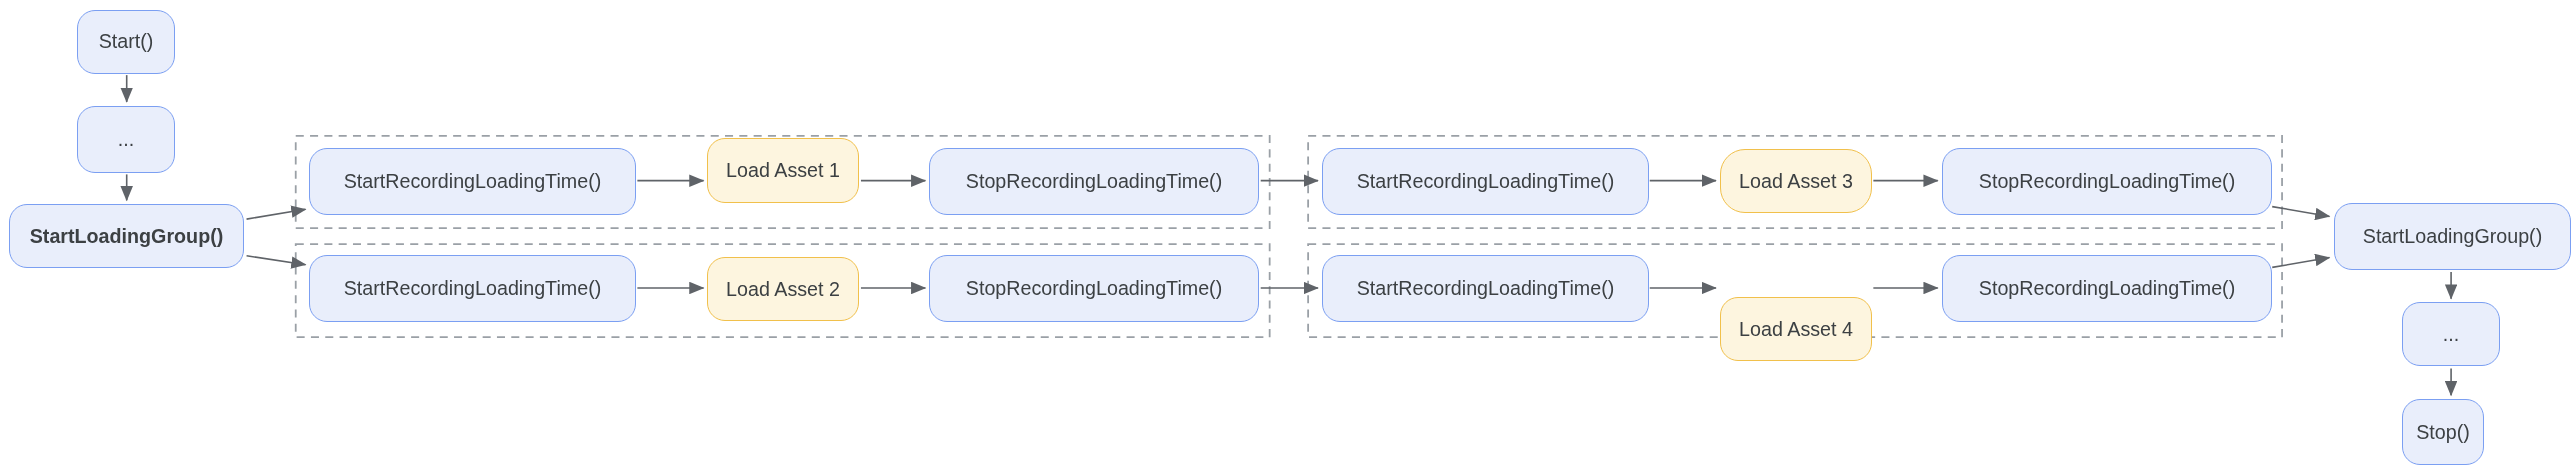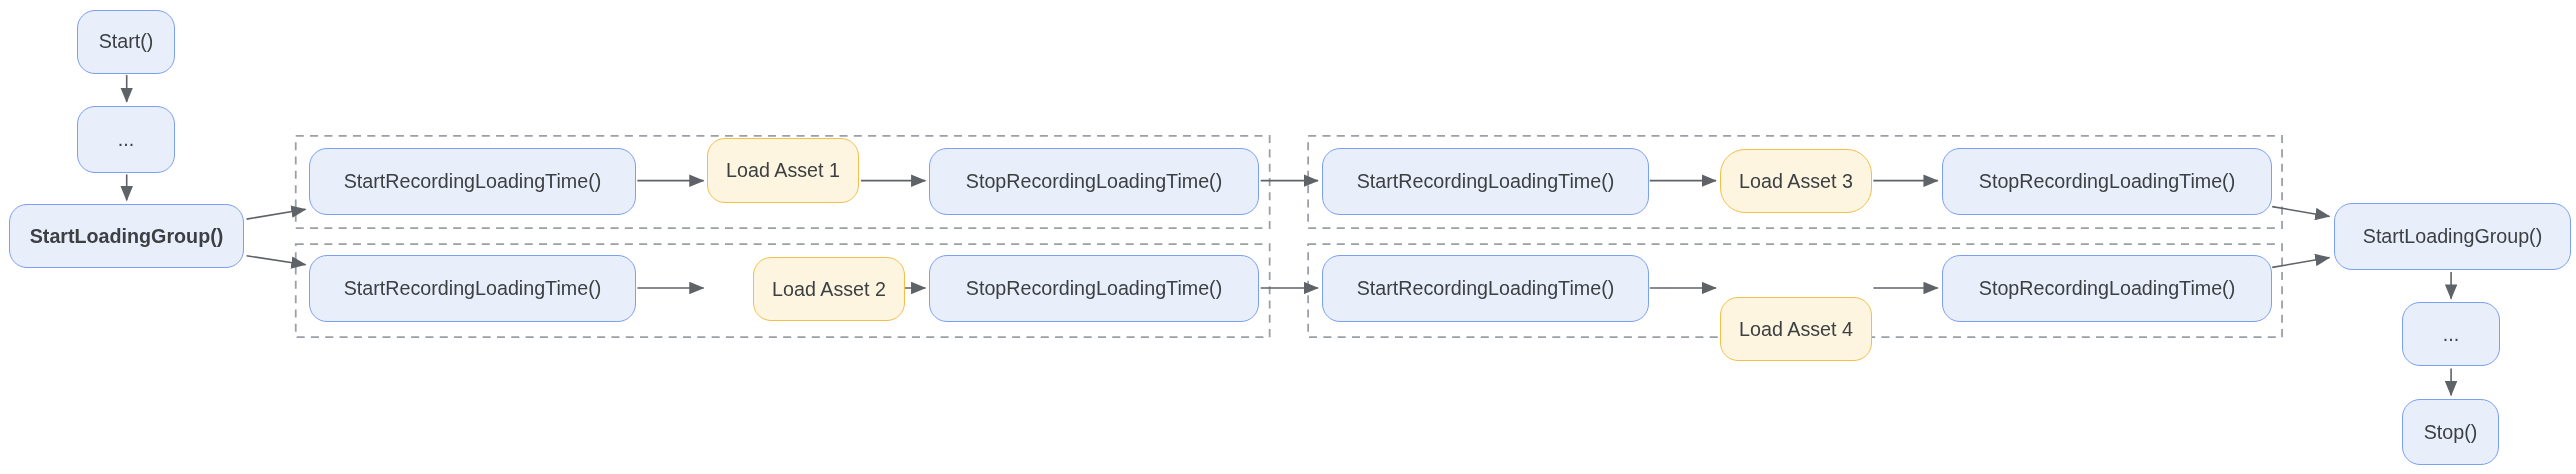--- a/index.html
+++ b/index.html
@@ -87,29 +87,29 @@
 
   <div class="node call" style="left:77px;   top:9.8px;  width:98px; height:64px;">Start()</div>
   <div class="node call" style="left:77px;   top:106px; width:98px; height:67px;">...</div>
   <div class="node call" style="left:9px;   top:204px; width:235px; height:64px;font-weight:bold;">StartLoadingGroup()</div>
 
   <div class="node call" style="left:309px;  top:148px; width:327px; height:67px;">StartRecordingLoadingTime()</div>
   <div class="node asset" style="left:707px;  top:138px; width:152px; height:65px;">Load Asset 1</div>
   <div class="node call" style="left:929px; top:148px; width:330px; height:67px;">StopRecordingLoadingTime()</div>
 
   <div class="node call" style="left:309px;  top:255px; width:327px; height:67px;">StartRecordingLoadingTime()</div>
-  <div class="node asset" style="left:707px;  top:257px; width:152px; height:64px;margin-left:46px;">Load Asset 2</div>
+  <div class="node asset" style="left:707px;  top:257px; width:152px; height:64px;">Load Asset 2</div>
   <div class="node call" style="left:929px; top:255px; width:330px; height:67px;">StopRecordingLoadingTime()</div>
 
   <div class="node call" style="left:1322px; top:148px; width:327px; height:67px;">StartRecordingLoadingTime()</div>
   <div class="node asset" style="left:1720px; top:149px; width:152px; height:64px;border-radius:25px;">Load Asset 3</div>
   <div class="node call" style="left:1942px; top:148px; width:330px; height:67px;">StopRecordingLoadingTime()</div>
 
   <div class="node call" style="left:1322px; top:255px; width:327px; height:67px;">StartRecordingLoadingTime()</div>
   <div class="node asset" style="left:1720px; top:257px; width:152px; height:64px;margin-top:40px;">Load Asset 4</div>
   <div class="node call" style="left:1942px; top:255px; width:330px; height:67px;">StopRecordingLoadingTime()</div>
 
   <div class="node call" style="left:2334px; top:203px; width:237px; height:67px;">StartLoadingGroup()</div>
   <div class="node call" style="left:2402px; top:302px; width:98px; height:64px;">...</div>
-  <div class="node call" style="left:2402px; top:399px; width:97px; height:66px;">Stop()</div>
+  <div class="node call" style="left:2402px; top:399px; width:82px; height:66px;">Stop()</div>
 
 </div>
 
 
 </body></html>

